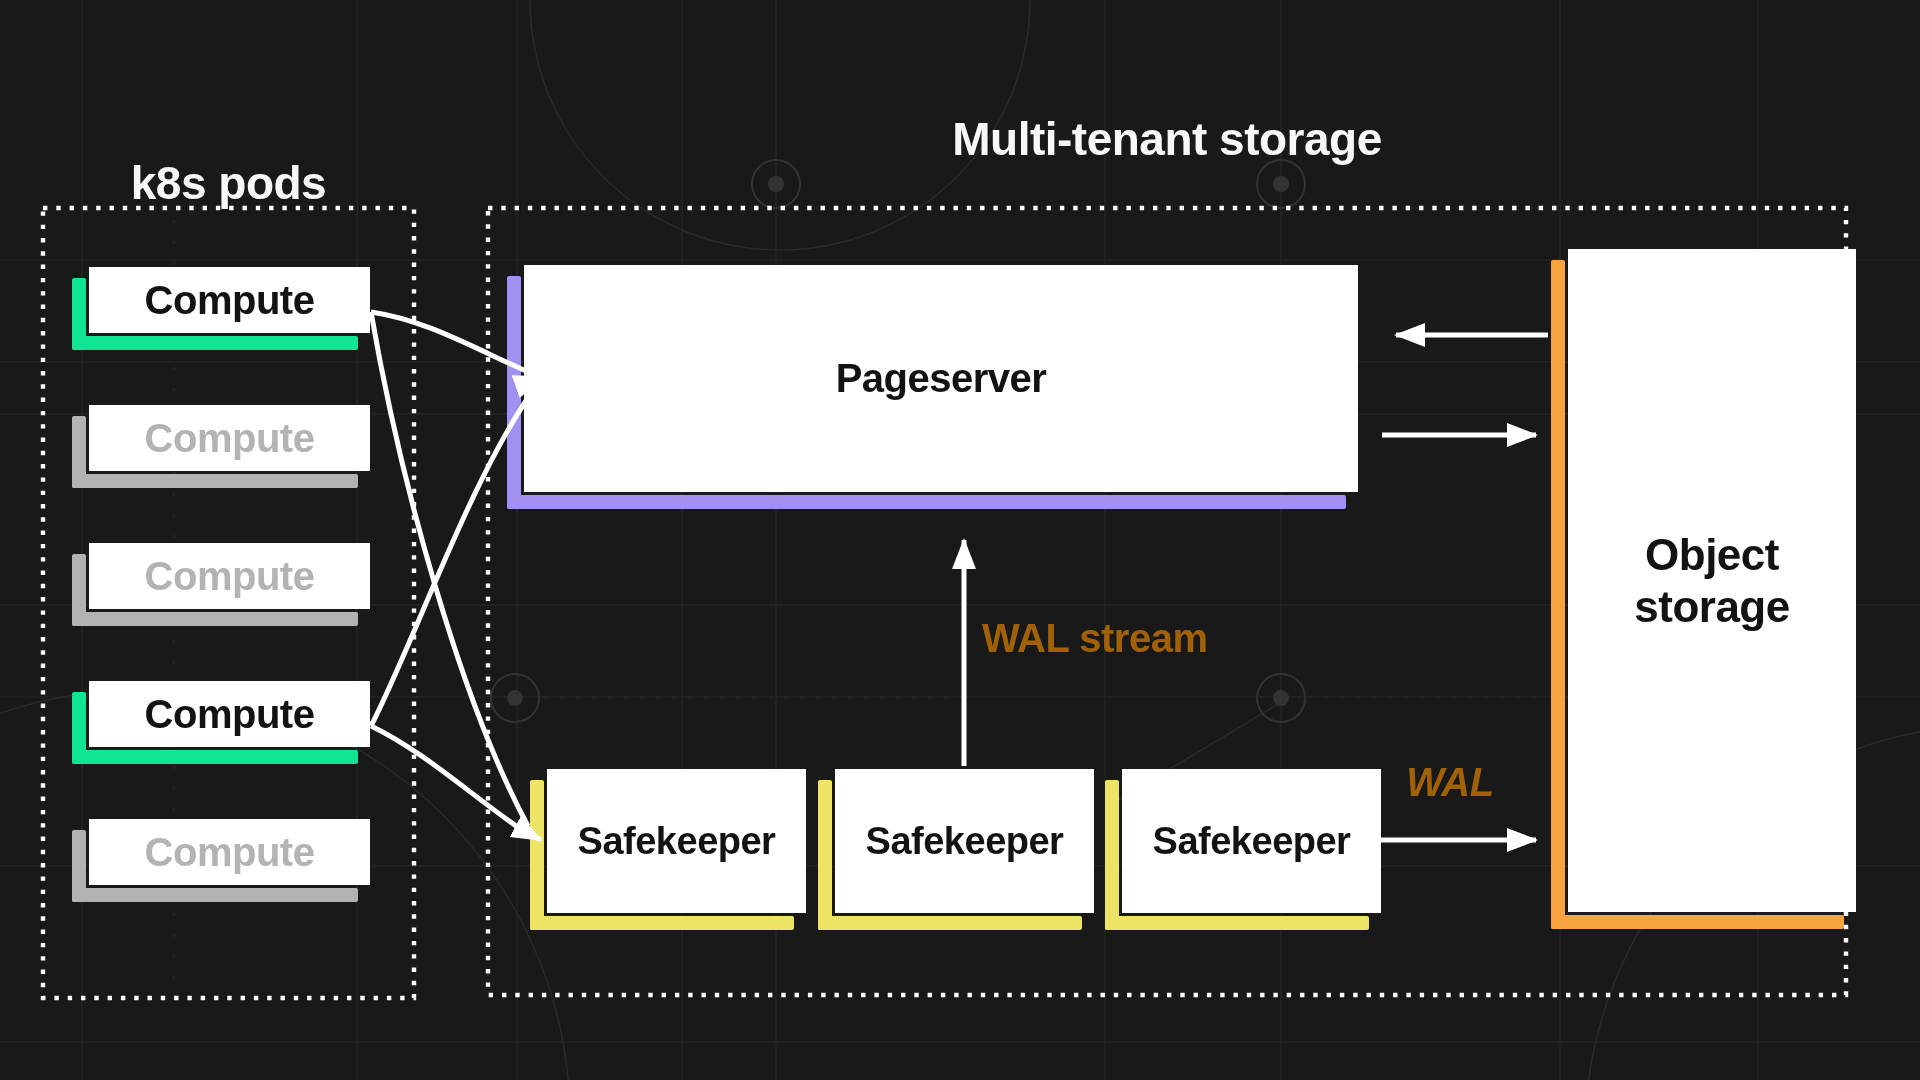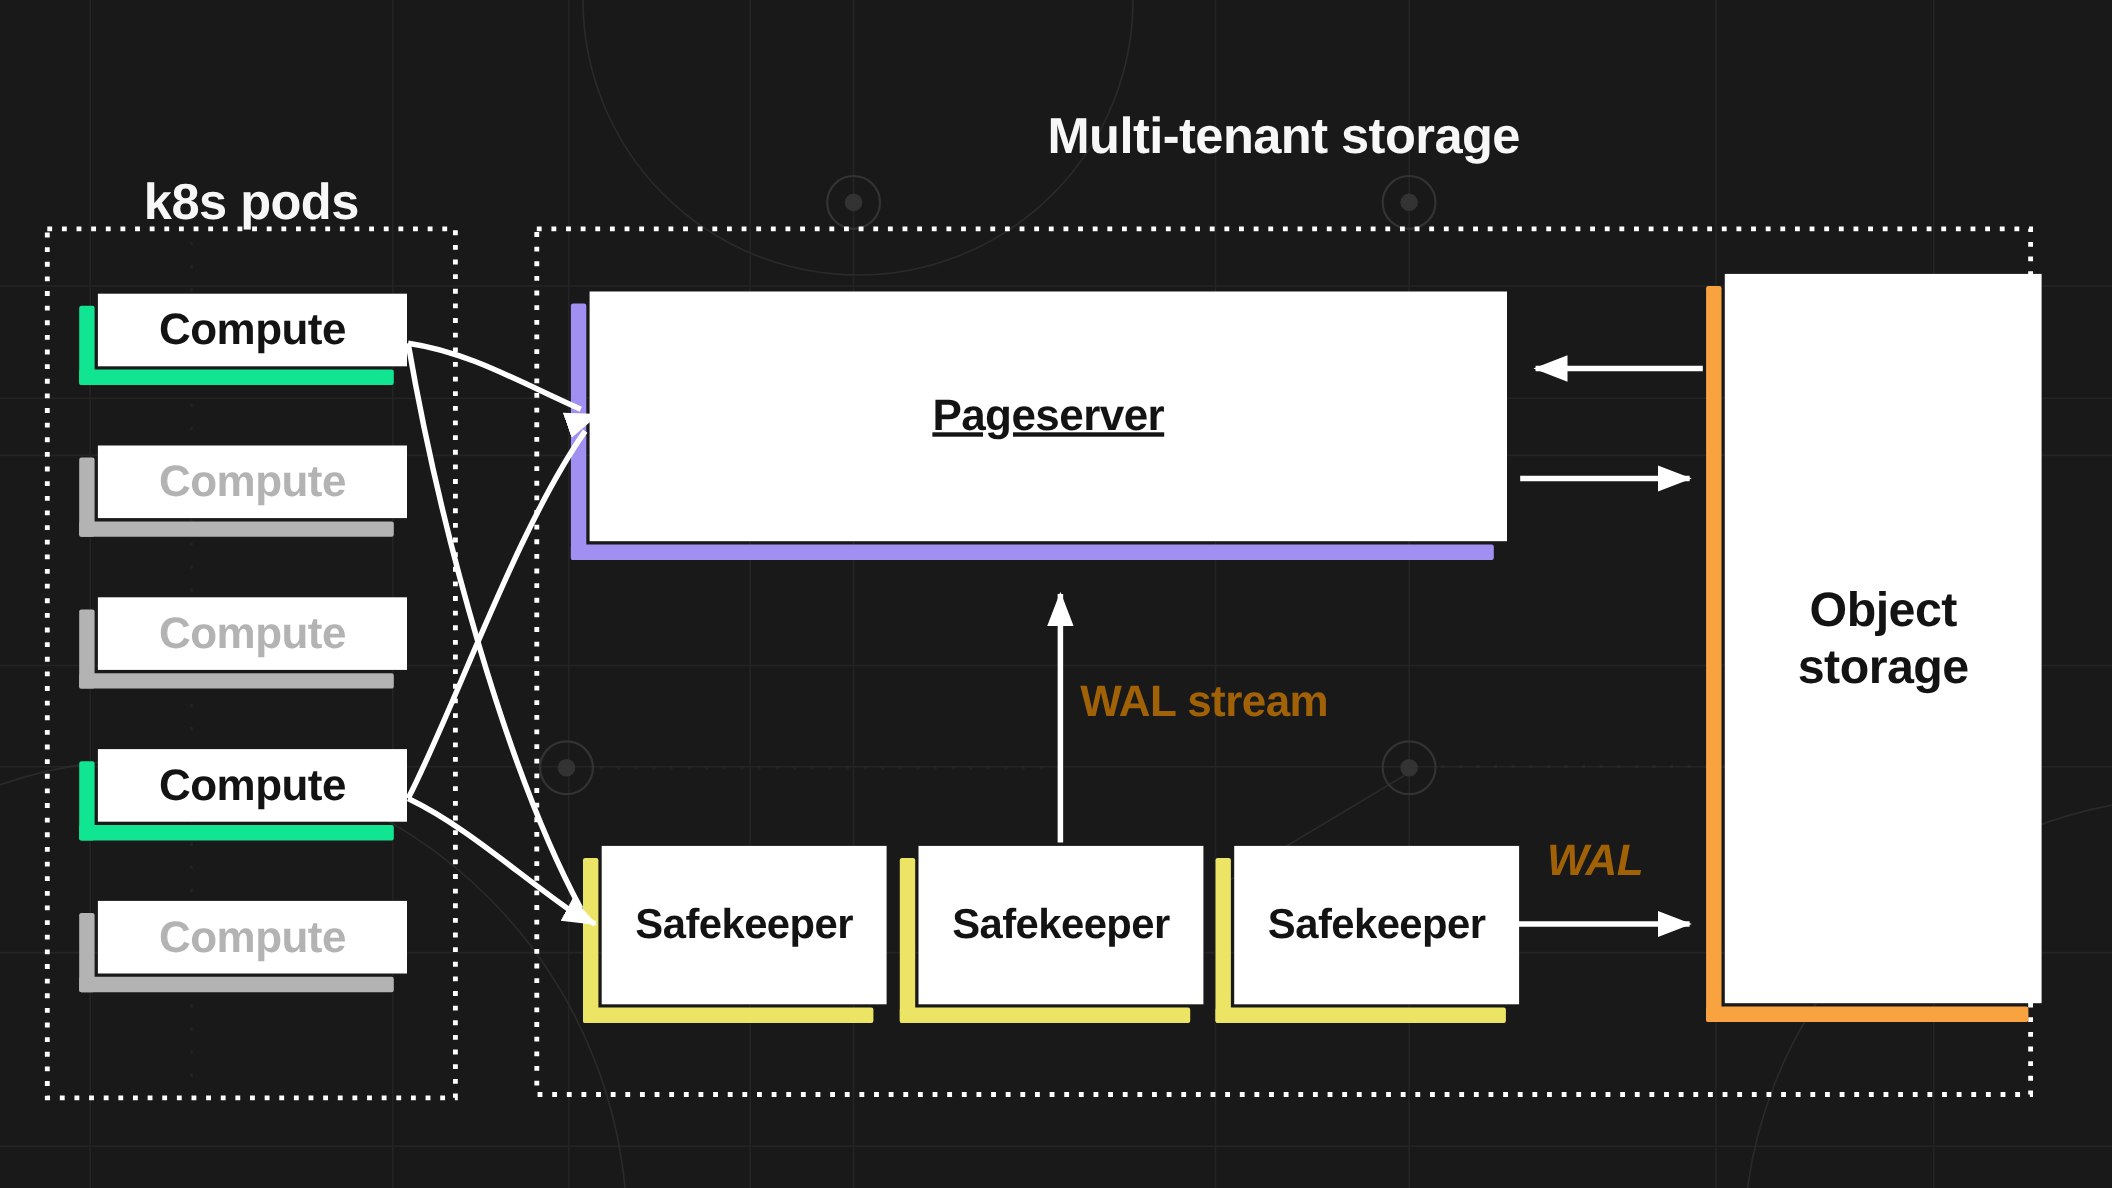--- a/index.html
+++ b/index.html
@@ -26,21 +26,21 @@
     position:absolute;left:-17px;right:12px;bottom:-17px;height:14px;
     border-radius:2px;
   }
   .accent-green .l-left,.accent-green .l-bottom{background:#10e592;}
   .accent-gray  .l-left,.accent-gray  .l-bottom{background:#b3b3b3;}
   .accent-purple .l-left,.accent-purple .l-bottom{background:#a28ff2;}
   .accent-yellow .l-left,.accent-yellow .l-bottom{background:#ebe465;}
   .accent-orange .l-left,.accent-orange .l-bottom{background:#f9a240;}
   .compute{left:89px;width:281px;height:66px;font-size:40px;}
   .compute.dim{color:#b3b3b3;}
-  .pageserver{left:536px;top:265px;width:834px;height:227px;font-size:40px;text-decoration:underline;}
+  .pageserver{left:524px;top:265px;width:834px;height:227px;font-size:40px;}
   .safekeeper{top:769px;width:259px;height:144px;font-size:38px;}
   .object-storage{
     left:1568px;top:249px;width:288px;height:663px;
     font-size:44px;line-height:1.18;text-align:center;
   }
   .flow-label{
     position:absolute;color:#a16207;font-size:40px;font-weight:700;
     letter-spacing:-0.5px;
   }
   .wal-stream-label{left:982px;top:616px;}
@@ -89,21 +89,21 @@
       <circle cx="1281" cy="698" r="24"></circle>
         <circle cx="1281" cy="698" r="7" fill="#333333"></circle>
     </g>
     <g fill="none" stroke="#ffffff" stroke-width="4.4" stroke-dasharray="4.4 8.9">
       <rect x="43" y="208" width="371" height="790"></rect>
       <rect x="488" y="208" width="1358" height="787"></rect>
     </g>
   </svg>
 
   <div class="title" style="left:43px;top:112px;width:371px;margin-top:44px;">k8s pods</div>
-  <div class="title" style="left:488px;top:96px;width:1358px;">Multi-tenant storage</div>
+  <div class="title" style="left:488px;top:112px;width:1358px;">Multi-tenant storage</div>
 
   <div class="box compute accent-green" style="top:267px;">
     <span class="l-left"></span>
     <span class="l-bottom"></span>
     <span>Compute</span>
   </div>
   <div class="box compute dim accent-gray" style="top:405px;">
     <span class="l-left"></span>
     <span class="l-bottom"></span>
     <span>Compute</span>

